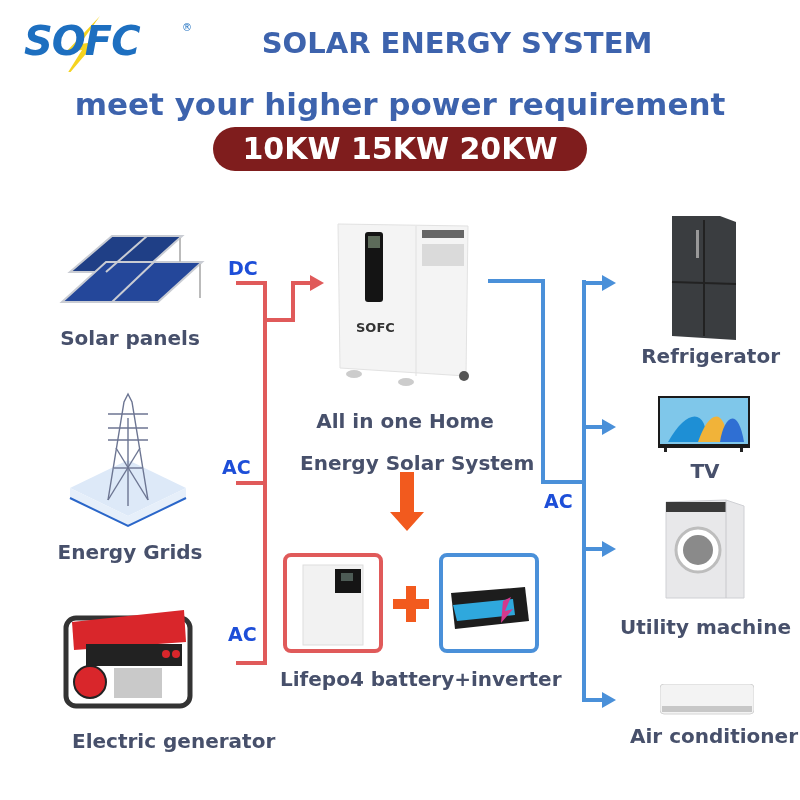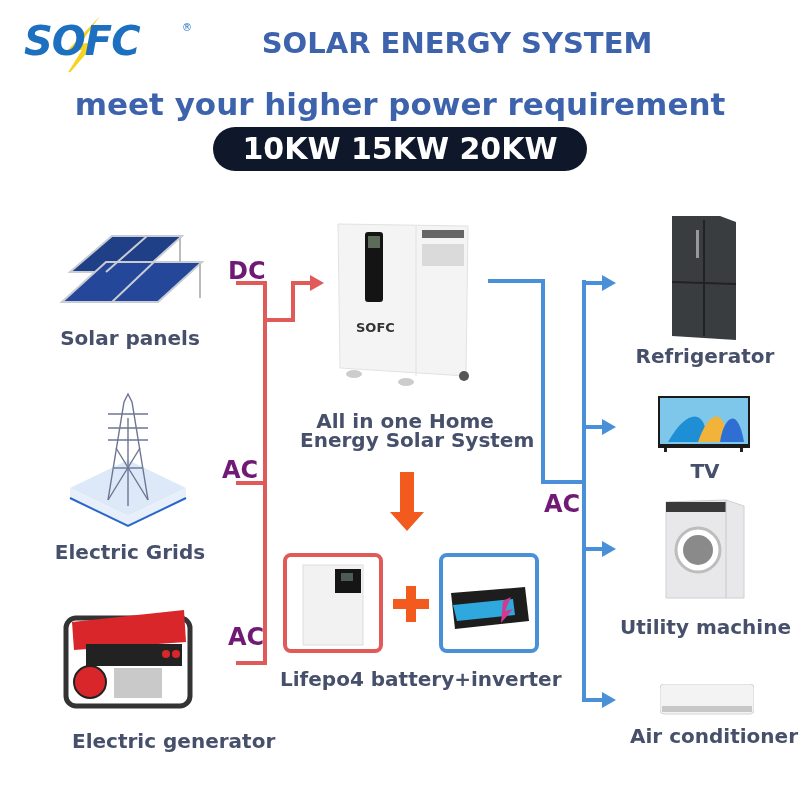--- a/index.html
+++ b/index.html
@@ -4,23 +4,23 @@
   <style>
     * { box-sizing: border-box; margin: 0; padding: 0; }
     html, body { width: 800px; height: 800px; background: #ffffff; overflow: hidden; }
     body { position: relative; font-family: "DejaVu Sans", "Liberation Sans", sans-serif; }
     .abs { position: absolute; }
     .logo { left: 22px; top: 12px; width: 160px; height: 60px; }
     .logo-text { position: absolute; left: 2px; top: 6px; font-family: "DejaVu Sans", sans-serif; font-weight: bold; font-style: italic; font-size: 40px; color: #1d6fc0; letter-spacing: -1px; }
     .logo-reg { position: absolute; left: 160px; top: 10px; font-size: 10px; color: #1d6fc0; }
     .title1 { left: 12px; top: 26px; width: 800px; padding-left: 200px; padding-right: 110px; text-align: center; font-size: 29px; font-weight: bold; color: #3d63ad; white-space: nowrap; }
     .title2 { left: 0; top: 74px; width: 800px; text-align: center; font-size: 31px; font-weight: bold; color: #3d63ad; white-space: nowrap; margin-top: 12px; }
-    .pill { left: 213px; top: 127px; width: 374px; height: 44px; border-radius: 22px; background: #0f172a; color: #ffffff; font-size: 30px; font-weight: bold; text-align: center; line-height: 44px; white-space: nowrap; letter-spacing: 0px; }
+    .pill { left: 213px; top: 127px; width: 374px; height: 44px; border-radius: 22px; background: #7f1d1d; color: #ffffff; font-size: 30px; font-weight: bold; text-align: center; line-height: 44px; white-space: nowrap; letter-spacing: 0px; }
     .label { color: #47506b; font-size: 20px; font-weight: bold; text-align: center; white-space: nowrap; }
-    .flow { color: #701a75; font-size: 24px; font-weight: bold; }
+    .flow { color: #1d4ed8; font-size: 19px; font-weight: bold; }
     svg.lines { position: absolute; left: 0; top: 0; }
     .boxed { border-radius: 8px; border-width: 4px; border-style: solid; }
   </style>
 </head>
 <body>
 
 <div class="abs logo">
   <svg width="160" height="60" style="position:absolute;left:0;top:0">
     <polygon points="78,4 44,40 60,38 40,70 74,30 58,32" fill="#f5d320"></polygon>
   </svg>
@@ -90,21 +90,21 @@
       <line x1="46" y1="80" x2="74" y2="80"></line>
       <line x1="40" y1="112" x2="72" y2="60"></line>
       <line x1="80" y1="112" x2="48" y2="60"></line>
       <line x1="40" y1="26" x2="80" y2="26"></line>
       <line x1="40" y1="40" x2="80" y2="40"></line>
       <line x1="40" y1="52" x2="80" y2="52"></line>
       <line x1="60" y1="118" x2="60" y2="30"></line>
     </g>
   </svg>
 </div>
-<div class="abs label" style="left:50px;top:540px;width:160px;">Electric Grids</div>
+<div class="abs label" style="left:50px;top:540px;width:160px;">Energy Grids</div>
 
 <div class="abs" style="left:58px;top:602px;width:140px;height:116px;">
   <svg width="140" height="116">
     <rect x="8" y="16" width="124" height="88" rx="10" fill="none" stroke="#333" stroke-width="5"></rect>
     <polygon points="14,20 126,8 128,40 16,48" fill="#d9262b"></polygon>
     <rect x="28" y="42" width="96" height="22" fill="#222"></rect>
     <circle cx="32" cy="80" r="16" fill="#d9262b" stroke="#222" stroke-width="2"></circle>
     <rect x="56" y="66" width="48" height="30" fill="#c9c9c9"></rect>
     <circle cx="108" cy="52" r="4" fill="#d9262b"></circle>
     <circle cx="118" cy="52" r="4" fill="#d9262b"></circle>
@@ -120,21 +120,21 @@
     <rect x="32" y="18" width="12" height="12" fill="#5d6b5a"></rect>
     <rect x="86" y="12" width="42" height="8" fill="#666"></rect>
     <rect x="86" y="26" width="42" height="22" fill="#dadada"></rect>
     <text x="20" y="114" font-family="DejaVu Sans, sans-serif" font-size="13" font-weight="bold" fill="#333">SOFC</text>
     <ellipse cx="18" cy="156" rx="8" ry="4" fill="#ccc"></ellipse>
     <ellipse cx="70" cy="164" rx="8" ry="4" fill="#ccc"></ellipse>
     <circle cx="128" cy="158" r="5" fill="#555"></circle>
   </svg>
 </div>
 <div class="abs label" style="left:300px;top:409px;width:210px;">All in one Home</div>
-<div class="abs label" style="left:300px;top:428px;width:210px;">Energy Solar System</div>
+<div class="abs label" style="left:300px;top:451px;width:210px;">Energy Solar System</div>
 
 <div class="abs boxed" style="left:283px;top:553px;width:100px;height:100px;border-color:#e05a5a;">
   <svg width="92" height="92">
     <rect x="16" y="8" width="60" height="80" fill="#f2f2f2" stroke="#ddd"></rect>
     <rect x="48" y="12" width="26" height="24" fill="#151515"></rect>
     <rect x="54" y="16" width="12" height="8" fill="#4d5b55"></rect>
   </svg>
 </div>
 
 <div class="abs boxed" style="left:439px;top:553px;width:100px;height:100px;border-color:#4a90d9;">
@@ -147,21 +147,21 @@
 <div class="abs label" style="left:280px;top:667px;width:262px;">Lifepo4 battery+inverter</div>
 
 <div class="abs" style="left:670px;top:214px;width:72px;height:126px;">
   <svg width="72" height="126">
     <polygon points="2,2 50,2 66,8 66,126 2,122" fill="#3a3d40"></polygon>
     <line x1="34" y1="6" x2="34" y2="122" stroke="#222" stroke-width="2"></line>
     <line x1="2" y1="68" x2="66" y2="70" stroke="#222" stroke-width="2"></line>
     <rect x="26" y="16" width="3" height="28" fill="#999"></rect>
   </svg>
 </div>
-<div class="abs label" style="left:630px;top:344px;width:150px;">Refrigerator</div>
+<div class="abs label" style="left:630px;top:344px;width:150px;text-align:right;">Refrigerator</div>
 
 <div class="abs" style="left:658px;top:396px;width:92px;height:56px;">
   <svg width="92" height="56">
     <rect x="0" y="0" width="92" height="52" fill="#1a1a1a"></rect>
     <rect x="2" y="2" width="88" height="46" fill="#7fc7ea"></rect>
     <path d="M10,46 C30,10 50,14 48,46 Z" fill="#1e8fd5"></path>
     <path d="M40,46 C50,16 66,8 70,46 Z" fill="#f1b339"></path>
     <path d="M62,46 C66,20 80,10 86,46 Z" fill="#2f6fd3"></path>
     <rect x="6" y="52" width="3" height="4" fill="#222"></rect>
     <rect x="82" y="52" width="3" height="4" fill="#222"></rect>

